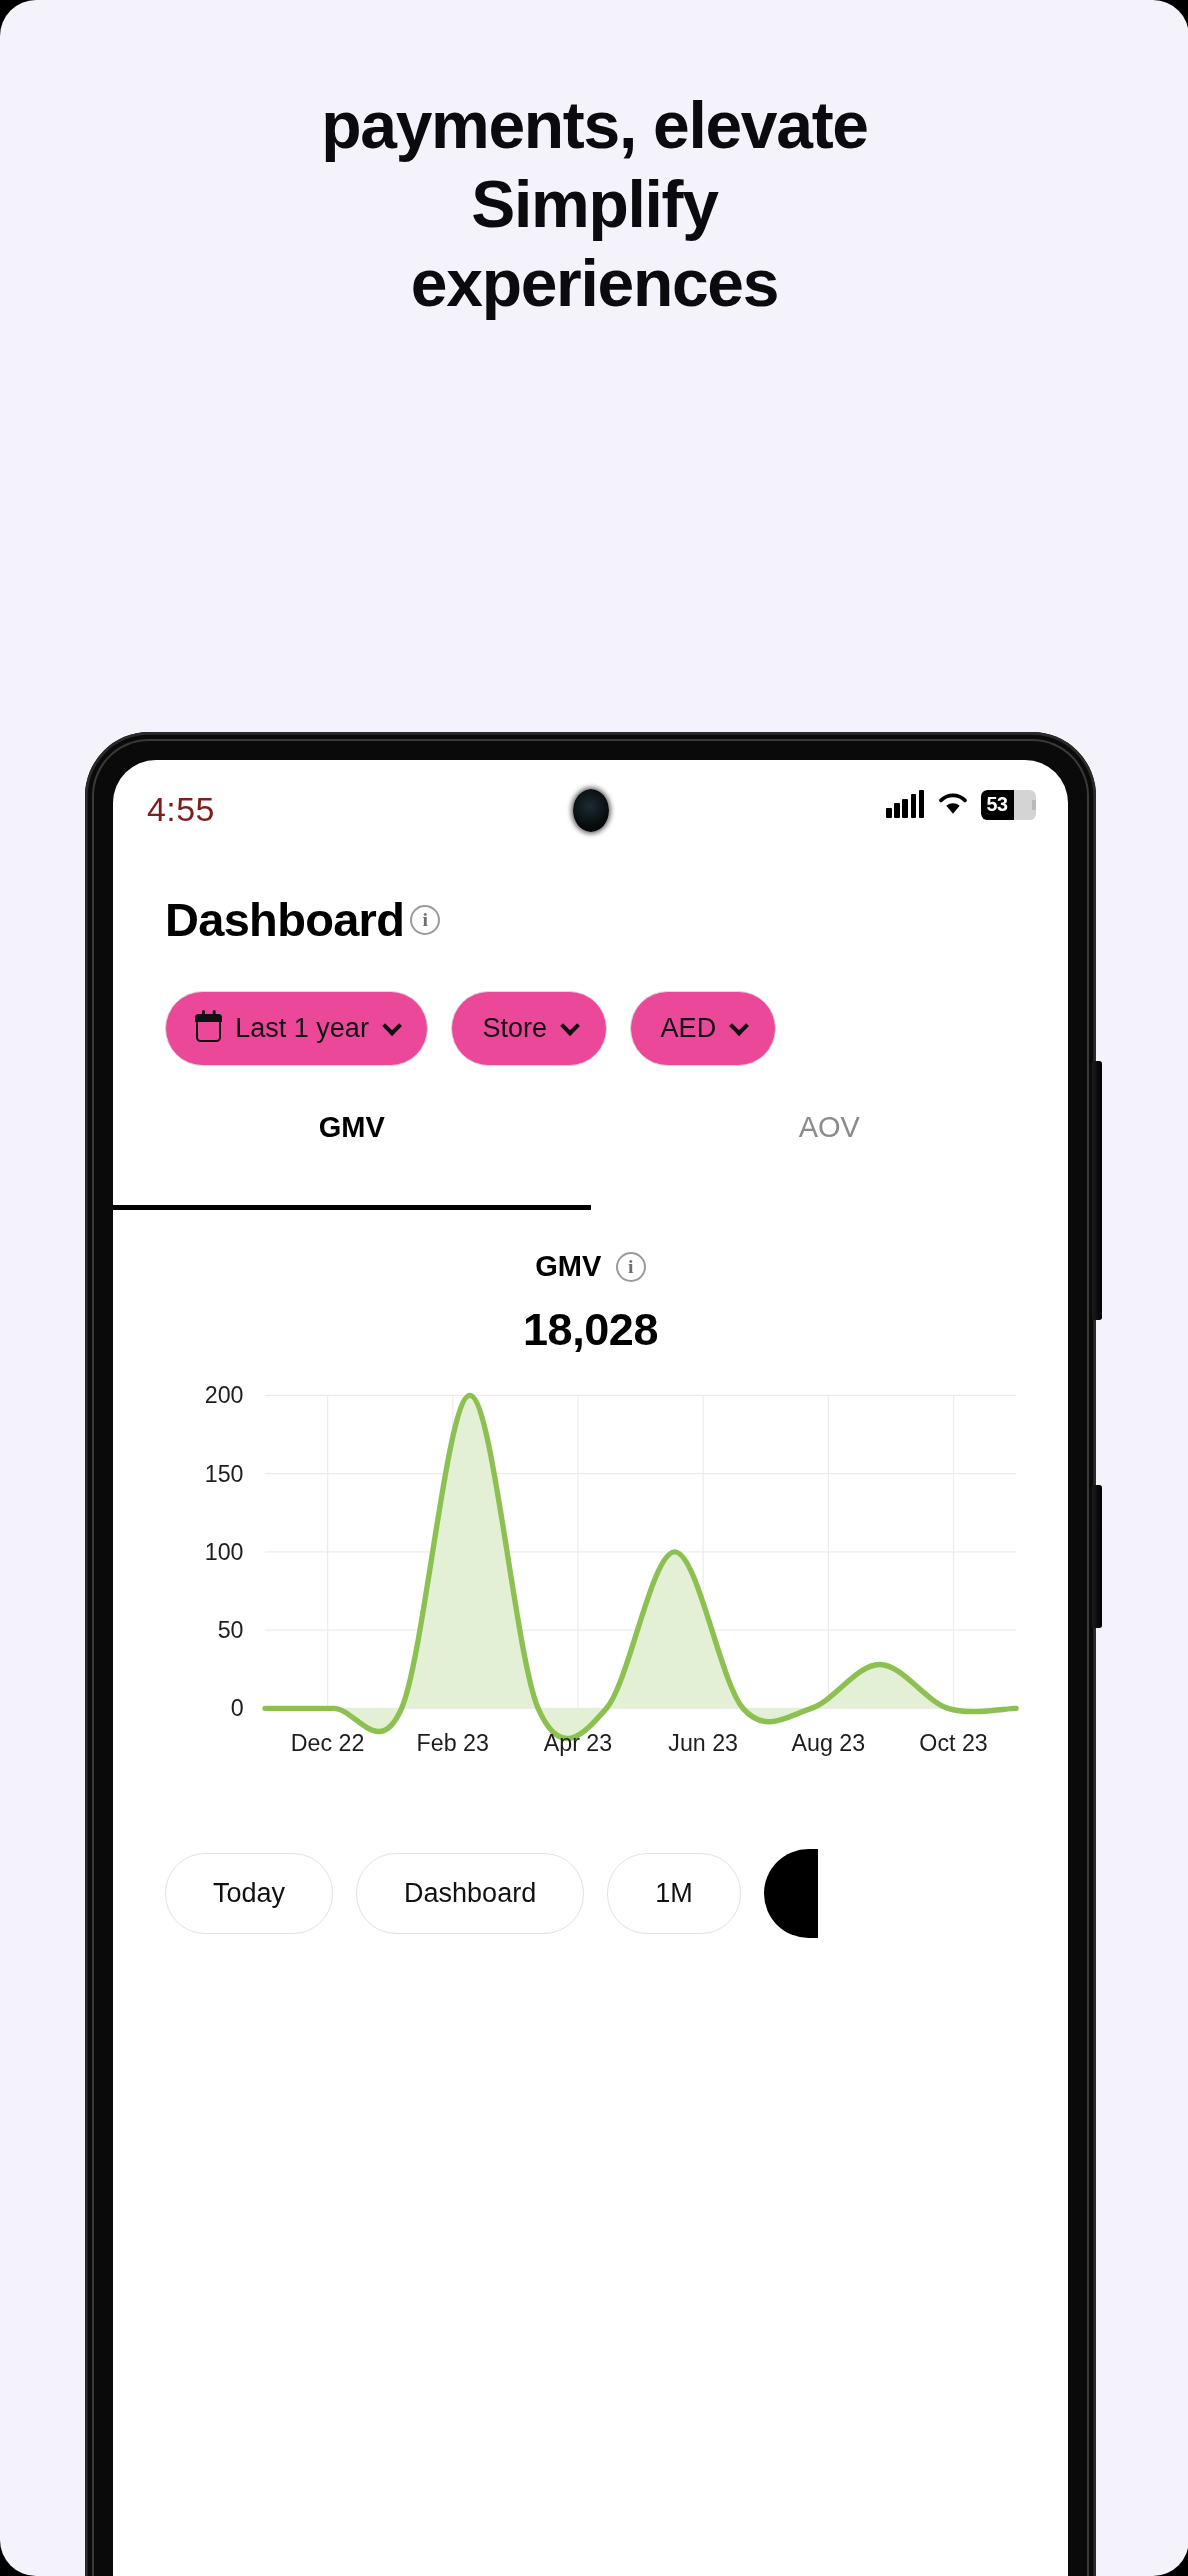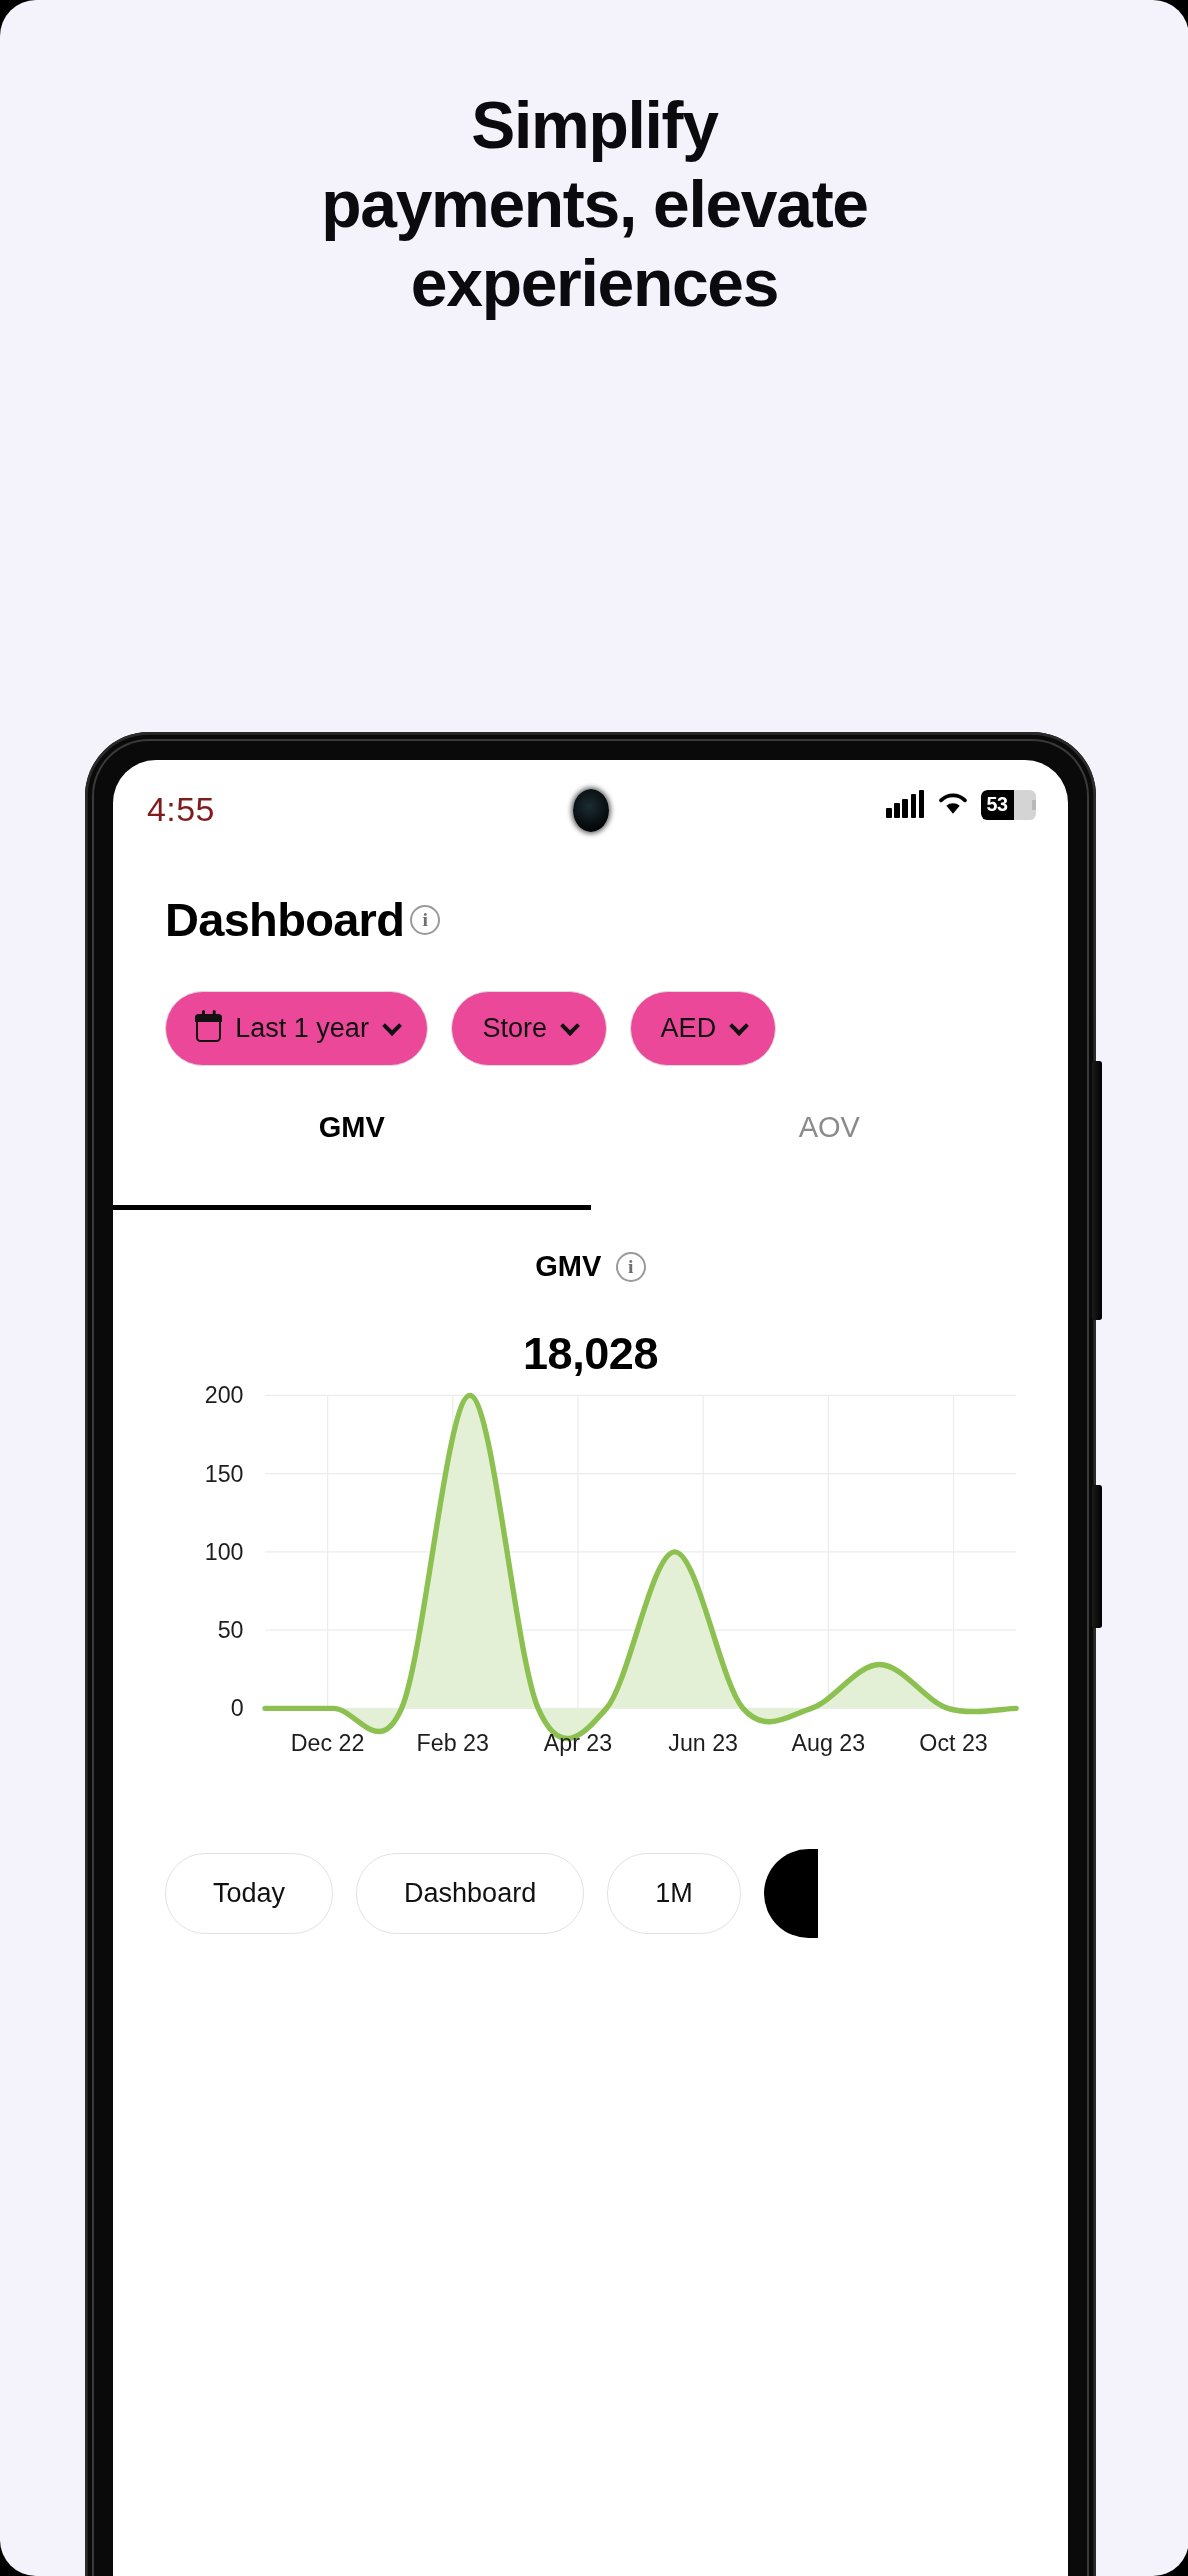--- a/index.html
+++ b/index.html
@@ -179,21 +179,21 @@
     width:478px; height:4.5px; background:#000;
   }
 
   
   #metric-label-row {
     position:absolute; left:0; top:490px; width:955px;
     display:flex; justify-content:center; align-items:center; gap:14.3px;
   }
   #metric-label { font-size:29px; font-weight:700; color:#000; }
   #metric-value {
-    position:absolute; left:0; top:568px; width:955px;
+    position:absolute; left:0; top:544px; width:955px;
     text-align:center;
     font-size:45px; font-weight:700; color:#000; letter-spacing:-0.4px;
   }
 
   
   #chart-wrap {
     position:absolute; left:0; top:619px;
     width:955px; height:403px;
   }
   #chart-svg { display:block; }
@@ -224,22 +224,22 @@
     border-radius:89px 0 0 89px;
     flex:none;
   }
 </style>
 </head>
 <body>
 
 <div id="card">
 
   <div id="headline">
+    <span class="hl-line">payments, elevate</span>
     <span class="hl-line">Simplify</span>
-    <span class="hl-line">payments, elevate</span>
     <span class="hl-line">experiences</span>
   </div>
 
   <div id="phone">
     <div id="phone-frame"></div>
     <div class="side-btn" id="side-btn-volume"></div>
     <div class="side-btn" id="side-btn-power"></div>
 
     <div id="screen">
 

